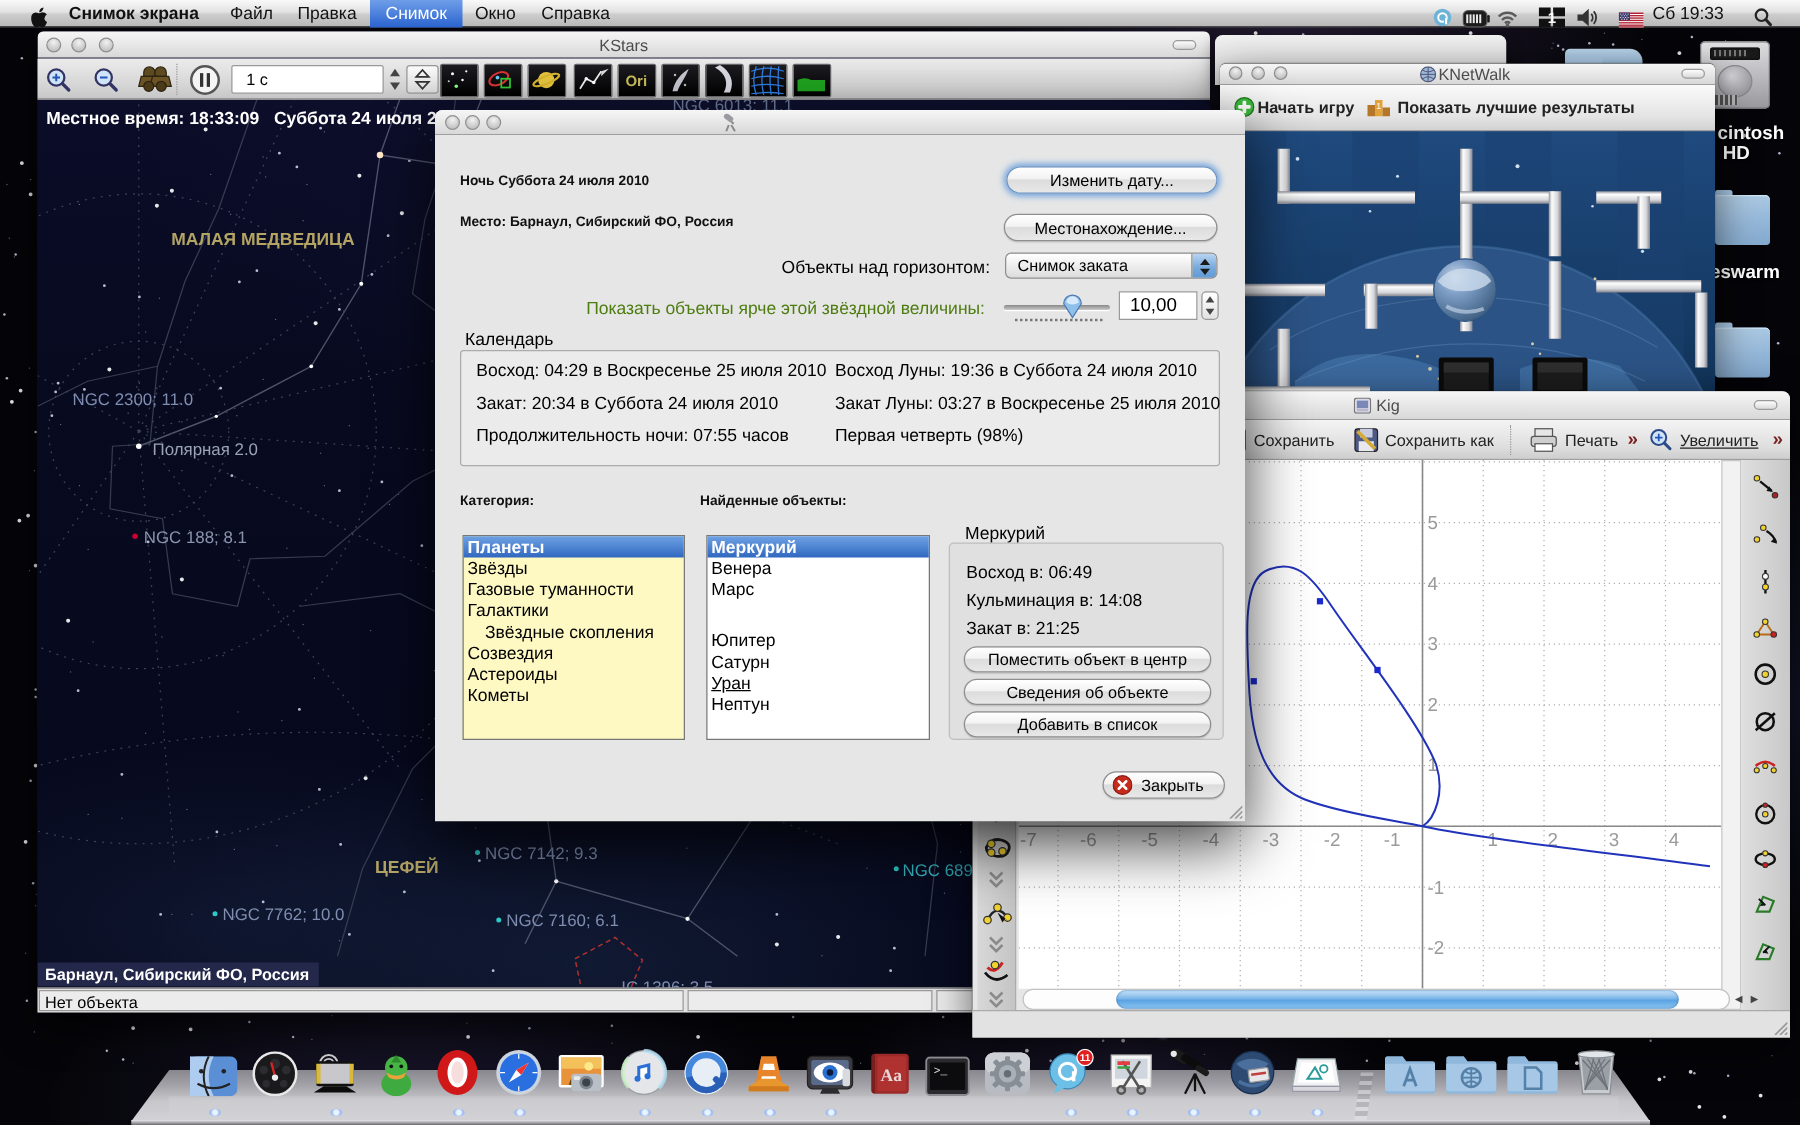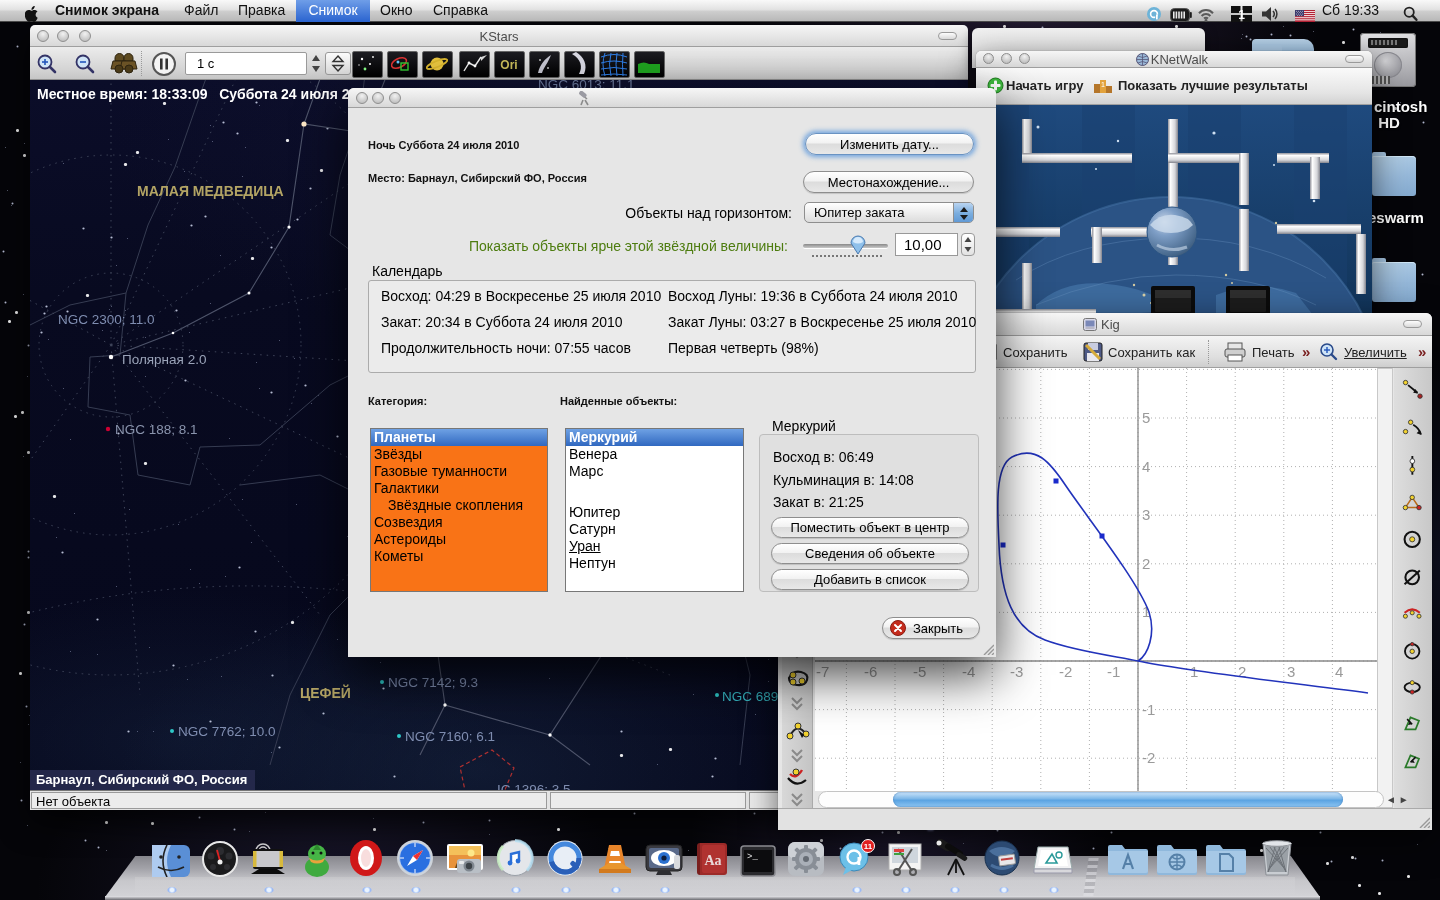--- a/index.html
+++ b/index.html
@@ -330,21 +330,21 @@
   <div class="abs" style="left:28px;top:232px;color:#7f8db0;font-size:13.5px;">NGC 2300; 11.0</div>
   <div class="abs" style="left:92px;top:272px;color:#9aa3b8;font-size:13.5px;">Полярная 2.0</div>
   <div class="abs" style="left:85px;top:342px;color:#8a94ad;font-size:13.5px;">NGC 188; 8.1</div>
   <div class="abs" style="left:270px;top:605px;color:#b3a464;font-weight:bold;font-size:14px;">ЦЕФЕЙ</div>
   <div class="abs" style="left:358px;top:595px;color:#7f8db0;font-size:13.5px;">NGC 7142; 9.3</div>
   <div class="abs" style="left:692px;top:609px;color:#37b8c4;font-size:13.5px;">NGC 6895</div>
   <div class="abs" style="left:148px;top:644px;color:#7f8db0;font-size:13.5px;">NGC 7762; 10.0</div>
   <div class="abs" style="left:375px;top:649px;color:#7f8db0;font-size:13.5px;">NGC 7160; 6.1</div>
   <div class="abs" style="left:467px;top:702px;color:#7f8db0;font-size:13.5px;">IC 1396; 3.5</div>
   <div class="abs" style="left:508px;top:-3px;color:#6f7da0;font-size:13.5px;">NGC 6013; 11.1</div>
-  <div class="abs" style="left:0px;top:690px;height:37px;background:rgba(40,44,80,.85);color:#fff;font-weight:bold;font-size:13px;padding:2px 8px 0 6px;white-space:nowrap;">Барнаул, Сибирский ФО, Россия</div>
+  <div class="abs" style="left:0px;top:690px;height:19px;background:rgba(40,44,80,.85);color:#fff;font-weight:bold;font-size:13px;padding:2px 8px 0 6px;white-space:nowrap;">Барнаул, Сибирский ФО, Россия</div>
  </div>
 
  <div class="abs" style="left:0;top:765px;width:938px;height:20px;background:#e4e4e4;border-top:1px solid #777;">
   <div class="abs" style="left:1px;top:1px;width:516px;height:17px;background:#ececec;border:1px solid #9a9a9a;font-size:13px;padding:1px 0 0 4px;">Нет объекта</div>
   <div class="abs" style="left:520px;top:1px;width:196px;height:17px;background:#ececec;border:1px solid #9a9a9a;"></div>
   <div class="abs" style="left:719px;top:1px;width:218px;height:17px;background:#ececec;border:1px solid #9a9a9a;"></div>
  </div>
 </div>
 
 <div class="abs" style="left:972px;top:28px;width:233px;height:40px;border-radius:6px 6px 0 0;
@@ -708,21 +708,21 @@
       <div class="tl" style="left:24px;top:4px;"></div>
       <div class="tl" style="left:41px;top:4px;"></div>
  </div>
  <div class="abs" style="left:20px;top:51px;font-size:11px;font-weight:bold;color:#111;">Ночь Суббота 24 июля 2010</div>
  <div class="abs" style="left:20px;top:84px;font-size:11px;font-weight:bold;color:#111;">Место: Барнаул, Сибирский ФО, Россия</div>
  <div class="pbtn" style="left:457px;top:45px;width:169px;height:22px;line-height:21px;box-shadow:0 0 5px 2px rgba(90,150,220,.85);border-color:#6a93c2;">Изменить дату...</div>
  <div class="pbtn" style="left:455px;top:83px;width:171px;height:22px;line-height:21px;">Местонахождение...</div>
  <div class="abs" style="left:0;top:117px;width:444px;text-align:right;font-size:14px;color:#000;">Объекты над горизонтом:</div>
 
  <div class="abs" style="left:456px;top:114px;width:170px;height:21px;border:1px solid #8e8e8e;border-radius:5px;background:linear-gradient(#fff,#eee 50%,#dcdcdc);overflow:hidden;">
-  <div class="abs" style="left:9px;top:2px;font-size:13px;">Юпитер заката</div>
+  <div class="abs" style="left:9px;top:2px;font-size:13px;">Снимок заката</div>
   <div class="abs" style="right:0;top:0;width:20px;height:21px;background:linear-gradient(#b9d4f1,#7aadde 50%,#5a95d4);border-left:1px solid #8e8e8e;">
    <svg width="20" height="21" viewBox="0 0 20 21">
           <polygon points="10,4 14,9 6,9" fill="#1a1a1a"></polygon>
           <polygon points="10,17 14,12 6,12" fill="#1a1a1a"></polygon>
         </svg>
   </div>
  </div>
  <div class="abs" style="left:0;top:150px;width:440px;text-align:right;font-size:14px;color:#4d7c0f;">Показать объекты ярче этой звёздной величины:</div>
 
  <div class="abs" style="left:455px;top:156px;width:85px;height:4px;border-radius:2px;background:linear-gradient(#888,#c9c9c9);box-shadow:0 1px 0 #fff;"></div>
@@ -745,21 +745,21 @@
   <div class="abs" style="left:12px;top:7px;font-size:14px;white-space:nowrap;">Восход: 04:29 в Воскресенье 25 июля 2010</div>
   <div class="abs" style="left:299px;top:7px;font-size:14px;white-space:nowrap;">Восход Луны: 19:36 в Суббота 24 июля 2010</div>
   <div class="abs" style="left:12px;top:33px;font-size:14px;white-space:nowrap;">Закат: 20:34 в Суббота 24 июля 2010</div>
   <div class="abs" style="left:299px;top:33px;font-size:14px;white-space:nowrap;">Закат Луны: 03:27 в Воскресенье 25 июля 2010</div>
   <div class="abs" style="left:12px;top:59px;font-size:14px;white-space:nowrap;">Продолжительность ночи: 07:55 часов</div>
   <div class="abs" style="left:299px;top:59px;font-size:14px;white-space:nowrap;">Первая четверть (98%)</div>
  </div>
  <div class="abs" style="left:20px;top:307px;font-size:11px;font-weight:bold;color:#111;">Категория:</div>
  <div class="abs" style="left:212px;top:307px;font-size:11px;font-weight:bold;color:#111;">Найденные объекты:</div>
 
- <div class="abs" style="left:22px;top:340px;width:178px;height:164px;background:#f97316;border:1px solid #777;font-size:14px;">
+ <div class="abs" style="left:22px;top:340px;width:178px;height:164px;background:#fef9c3;border:1px solid #777;font-size:14px;">
   <div style="background:linear-gradient(#6ea1e4,#3068c0);color:#fff;font-weight:bold;padding:0 3px;height:17px;line-height:16px;">Планеты</div>
   <div style="padding:0 3px;height:17px;line-height:17px;">Звёзды</div>
   <div style="padding:0 3px;height:17px;line-height:17px;">Газовые туманности</div>
   <div style="padding:0 3px;height:17px;line-height:17px;">Галактики</div>
   <div style="padding:0 17px;height:17px;line-height:17px;">Звёздные скопления</div>
   <div style="padding:0 3px;height:17px;line-height:17px;">Созвездия</div>
   <div style="padding:0 3px;height:17px;line-height:17px;">Астероиды</div>
   <div style="padding:0 3px;height:17px;line-height:17px;">Кометы</div>
  </div>
 

